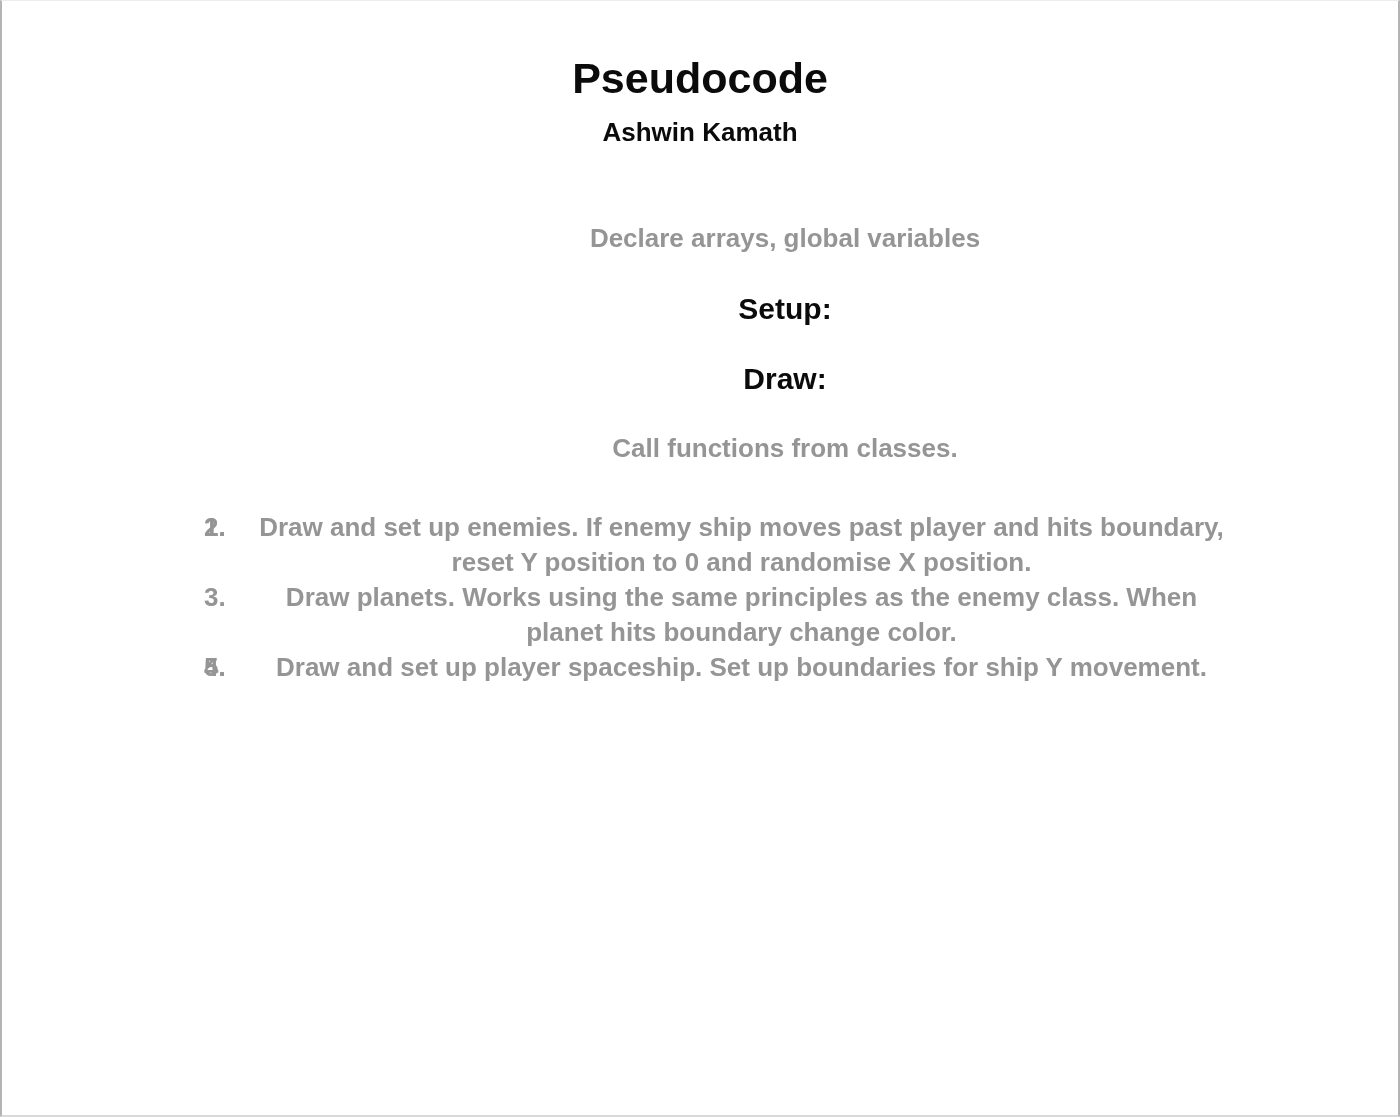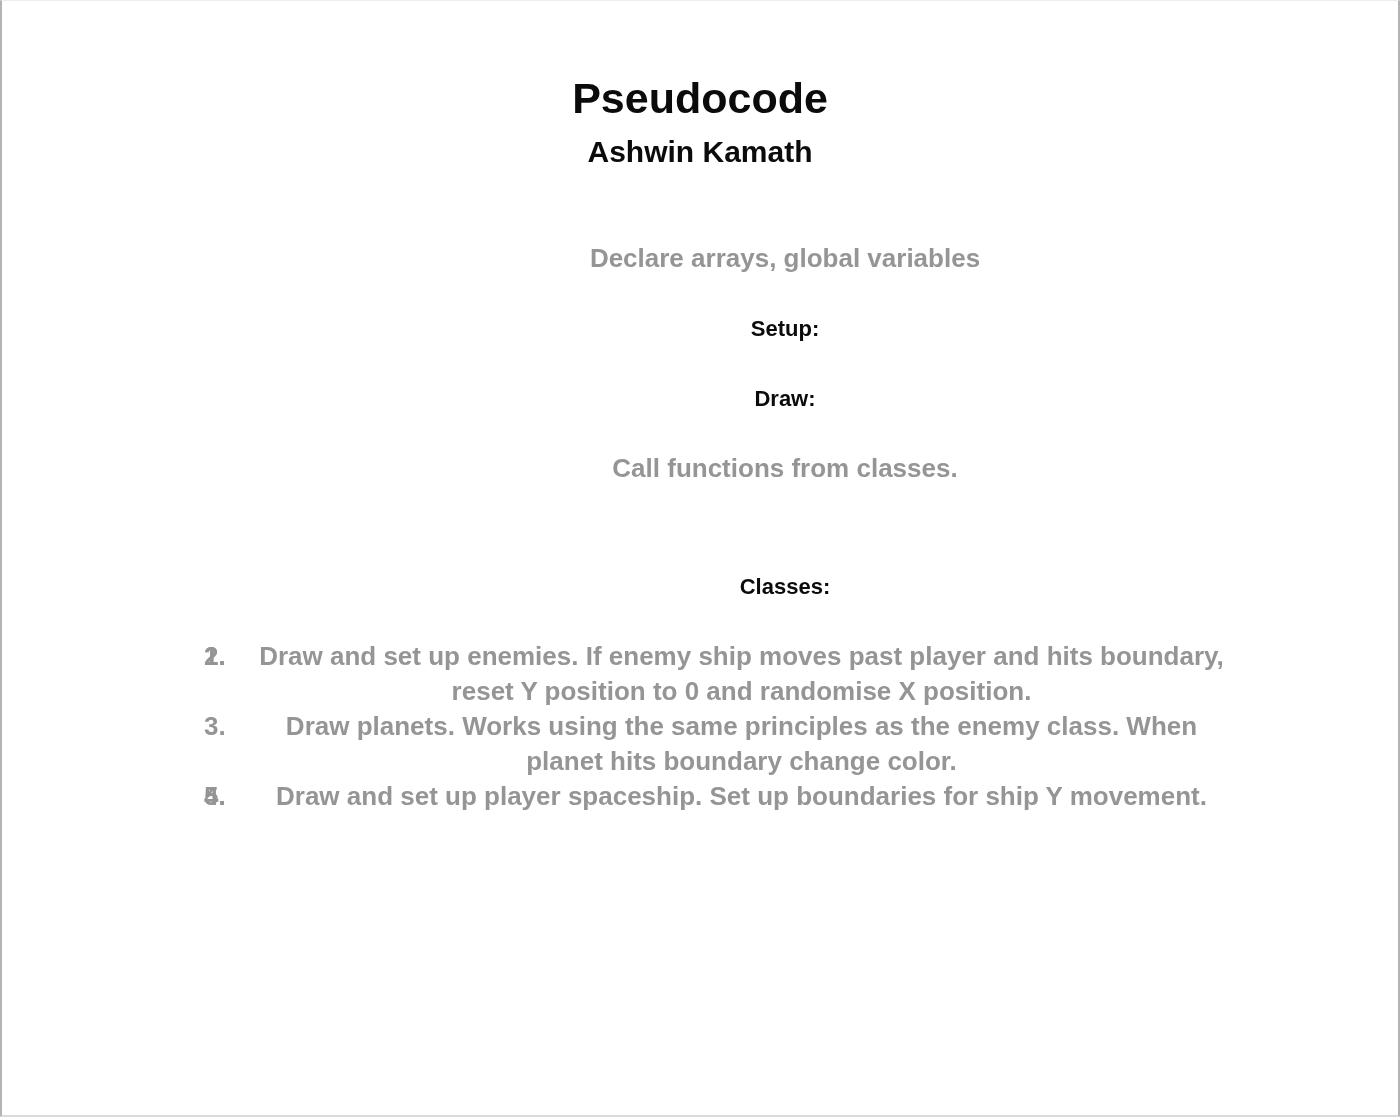--- a/index.html
+++ b/index.html
@@ -16,51 +16,51 @@
     height: 1117px;
     background: #ffffff;
     border-left: 2px solid var(--border-side);
     border-right: 2px solid var(--border-side);
     border-bottom: 2px solid var(--border-bottom);
     border-top: 1px solid var(--border-top);
     font-family: "Liberation Sans", sans-serif;
     font-weight: bold;
     overflow: hidden;
   }
-  .content { padding-top: 73px; }
+  .content { padding-top: 53px; }
   .doc-title {
     margin: 0;
     text-align: center;
     font-size: 43px;
     line-height: 48px;
     color: var(--primary);
   }
   .doc-subtitle {
     margin: 12px 0 0 0;
     text-align: center;
-    font-size: 30px;
+    font-size: 26px;
     line-height: 36px;
     color: var(--primary);
   }
   .doc-body {
     margin-left: 170px;
     margin-top: 71px;
     font-size: 26px;
     line-height: 35px;
     text-align: center;
   }
   .para { margin: 0 0 35px 0; }
   .muted { color: var(--muted); }
   .heading {
     margin: 0 0 35px 0;
-    font-size: 22px;
+    font-size: 30px;
     line-height: 35px;
     color: var(--primary);
   }
-  .gap-extra { margin-bottom: 83px; }
+  .gap-extra { margin-bottom: 44px; }
   .num-list {
     margin: 0;
     padding: 0;
     list-style: none;
     width: 1057px;
     color: var(--muted);
   }
   .num-list li {
     position: relative;
     padding-left: 82px;
@@ -87,21 +87,20 @@
 
       <h2 class="heading">Setup:</h2>
 
       <div class="para muted">
       </div>
 
       <h2 class="heading">Draw:</h2>
 
       <p class="para muted gap-extra">Call functions from classes.</p>
 
-      <h2 class="heading">Classes:</h2>
 
       <ol class="num-list">
         <li>
           <span class="num">1.</span>
         </li>
         <li>
           <span class="num">2.</span>
           <span>Draw and set up enemies. If enemy ship moves past player and hits boundary, reset Y position to 0 and randomise X position.</span>
         </li>
         <li>

